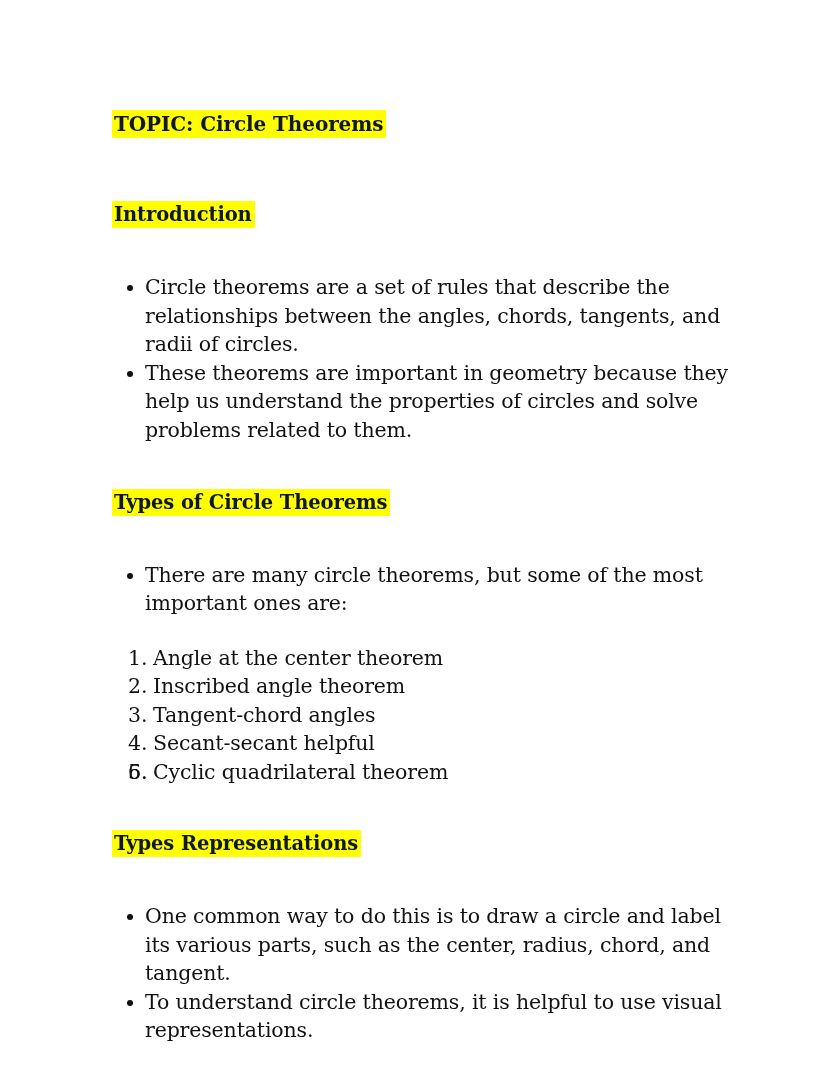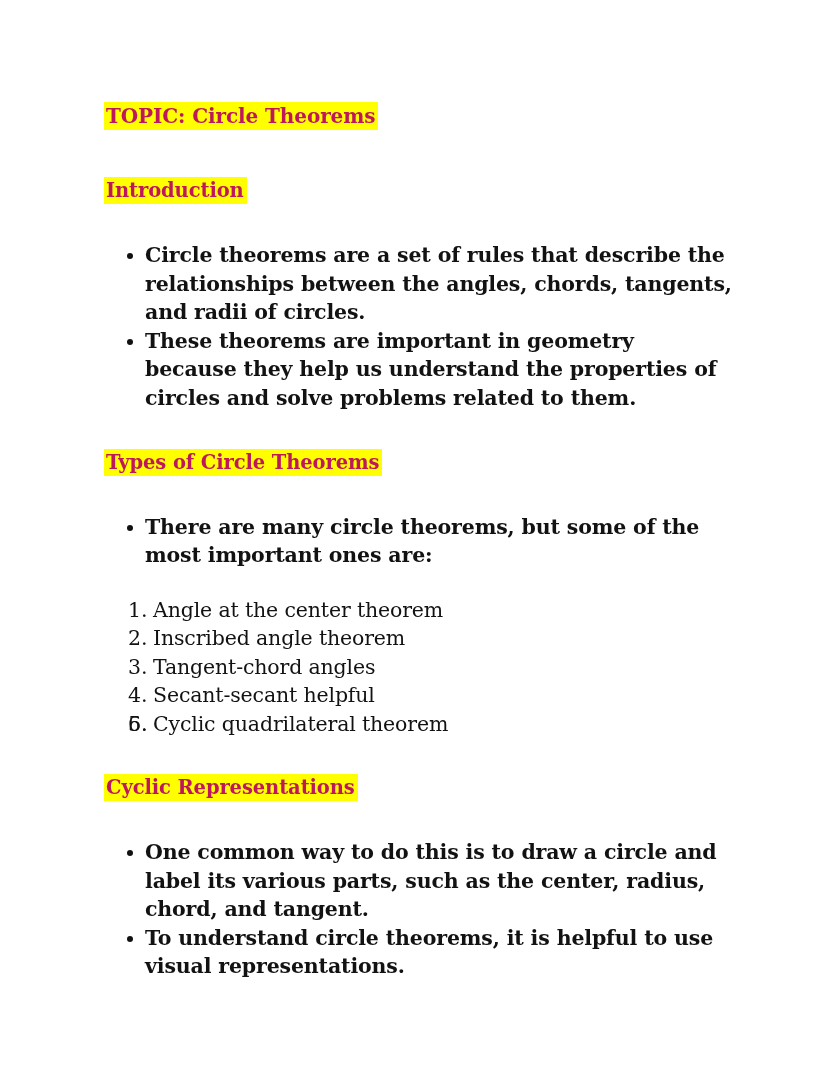--- a/index.html
+++ b/index.html
@@ -19,26 +19,26 @@
     position: relative;
     width: 828px;
     height: 1071px;
     background: #ffffff;
     box-sizing: border-box;
     padding: 96px 96px 0 96px;
   }
 
   
   .heading {
-    margin: 8px;
+    margin: 16px;
     font-size: 19.5px;
     font-weight: bold;
     line-height: 1.24;
     letter-spacing: -0.1px;
-    color: #be185d;
+    color: #0f172a;
   }
   .heading .hl {
     background: #ffff00;
     padding: 2px 3px 2px 2px;
     box-decoration-break: clone;
     -webkit-box-decoration-break: clone;
   }
   .heading.title {
     font-size: 20px;
   }
@@ -91,21 +91,21 @@
   ol.numbers > li .num {
     position: absolute;
     left: 32px;
     top: 0;
     width: 25px;
     text-align: left;
     font-size: 20.5px;
     color: #121212;
   }
 
-  .nowrap-block { max-width: 648px; font-weight: bold; }
+  .nowrap-block { max-width: 648px; }
 </style>
 </head>
 <body>
 
 <div class="page">
 
   <h1 class="heading title"><span class="hl">TOPIC: Circle Theorems</span></h1>
 
   <div class="gap-after-title"></div>
 
@@ -160,21 +160,21 @@
       <span class="num">5.</span>
     </li>
     <li>
       <span class="num">6.</span>
       <span>Cyclic quadrilateral theorem</span>
     </li>
   </ol>
 
   <div class="gap-before-heading"></div>
 
-  <h2 class="heading"><span class="hl">Cyclic Representations</span></h2>
+  <h2 class="heading"><span class="hl">Types Representations</span></h2>
 
   <div class="gap-after-heading"></div>
 
   <ul class="bullets nowrap-block">
     <li>
       <span class="bullet-dot"></span>
       <span>One common way to do this is to draw a circle and label its various parts, such as the center, radius, chord, and tangent.</span>
     </li>
     <li>
       <span class="bullet-dot"></span>

